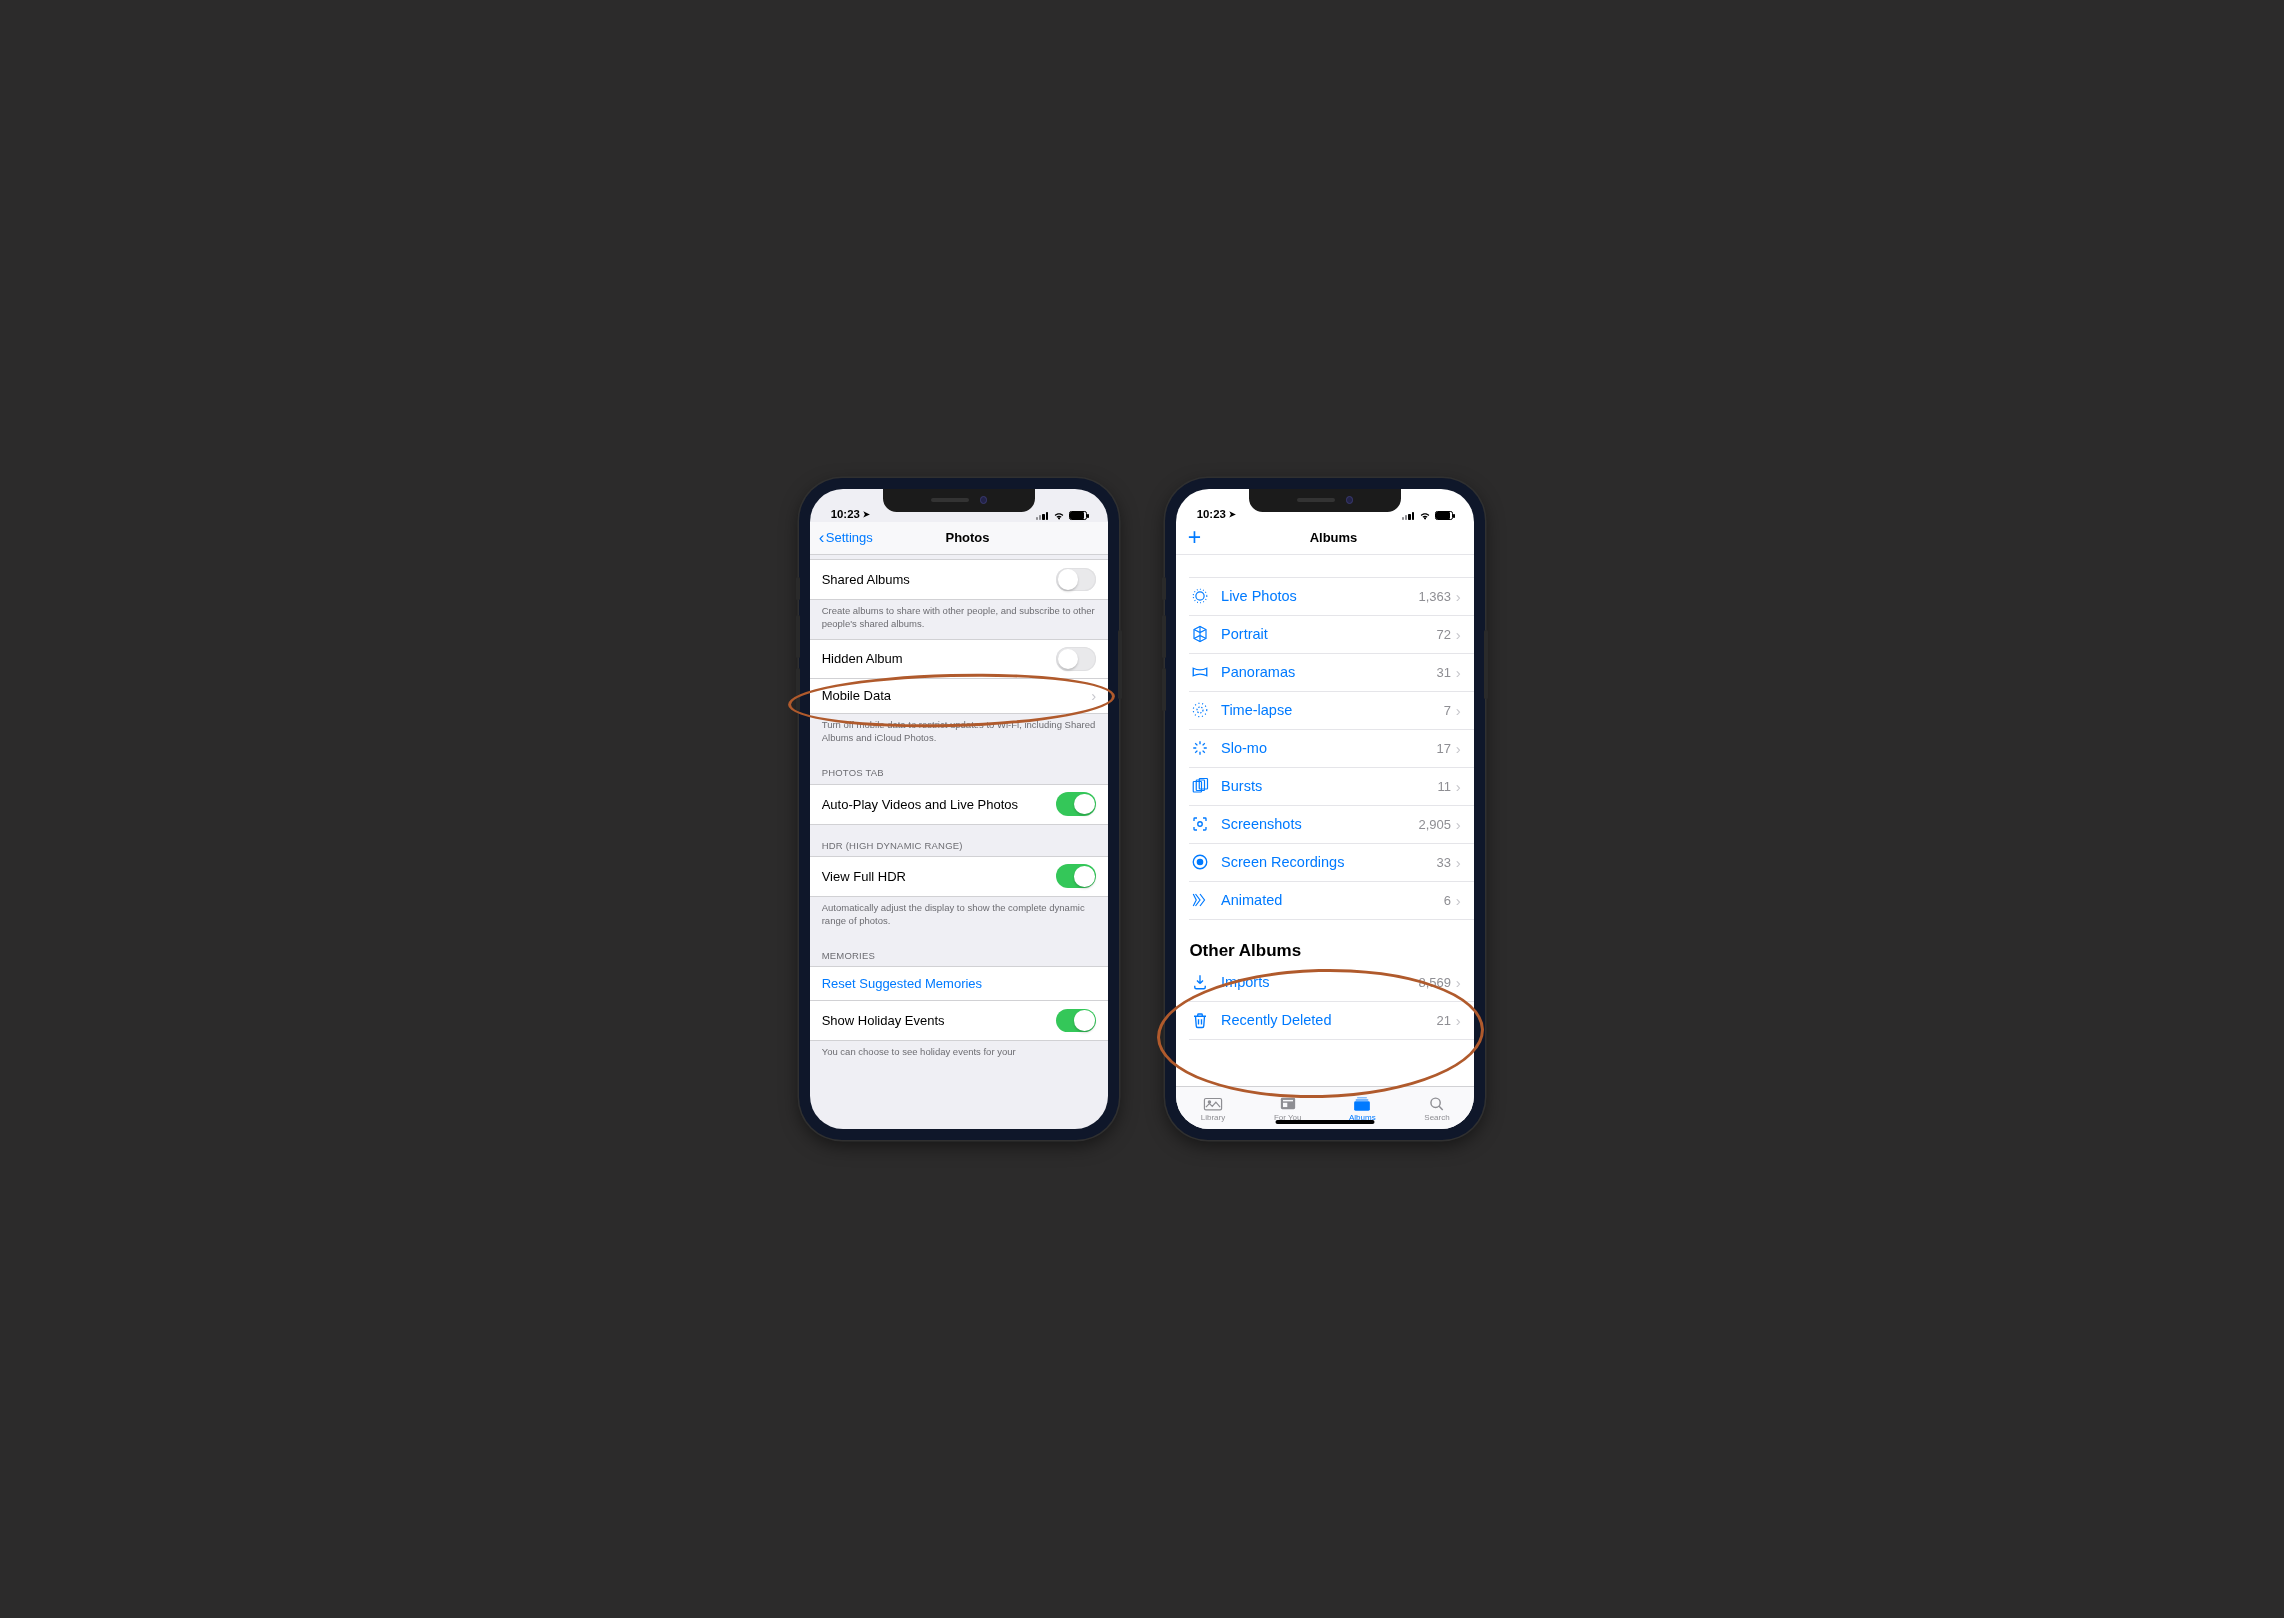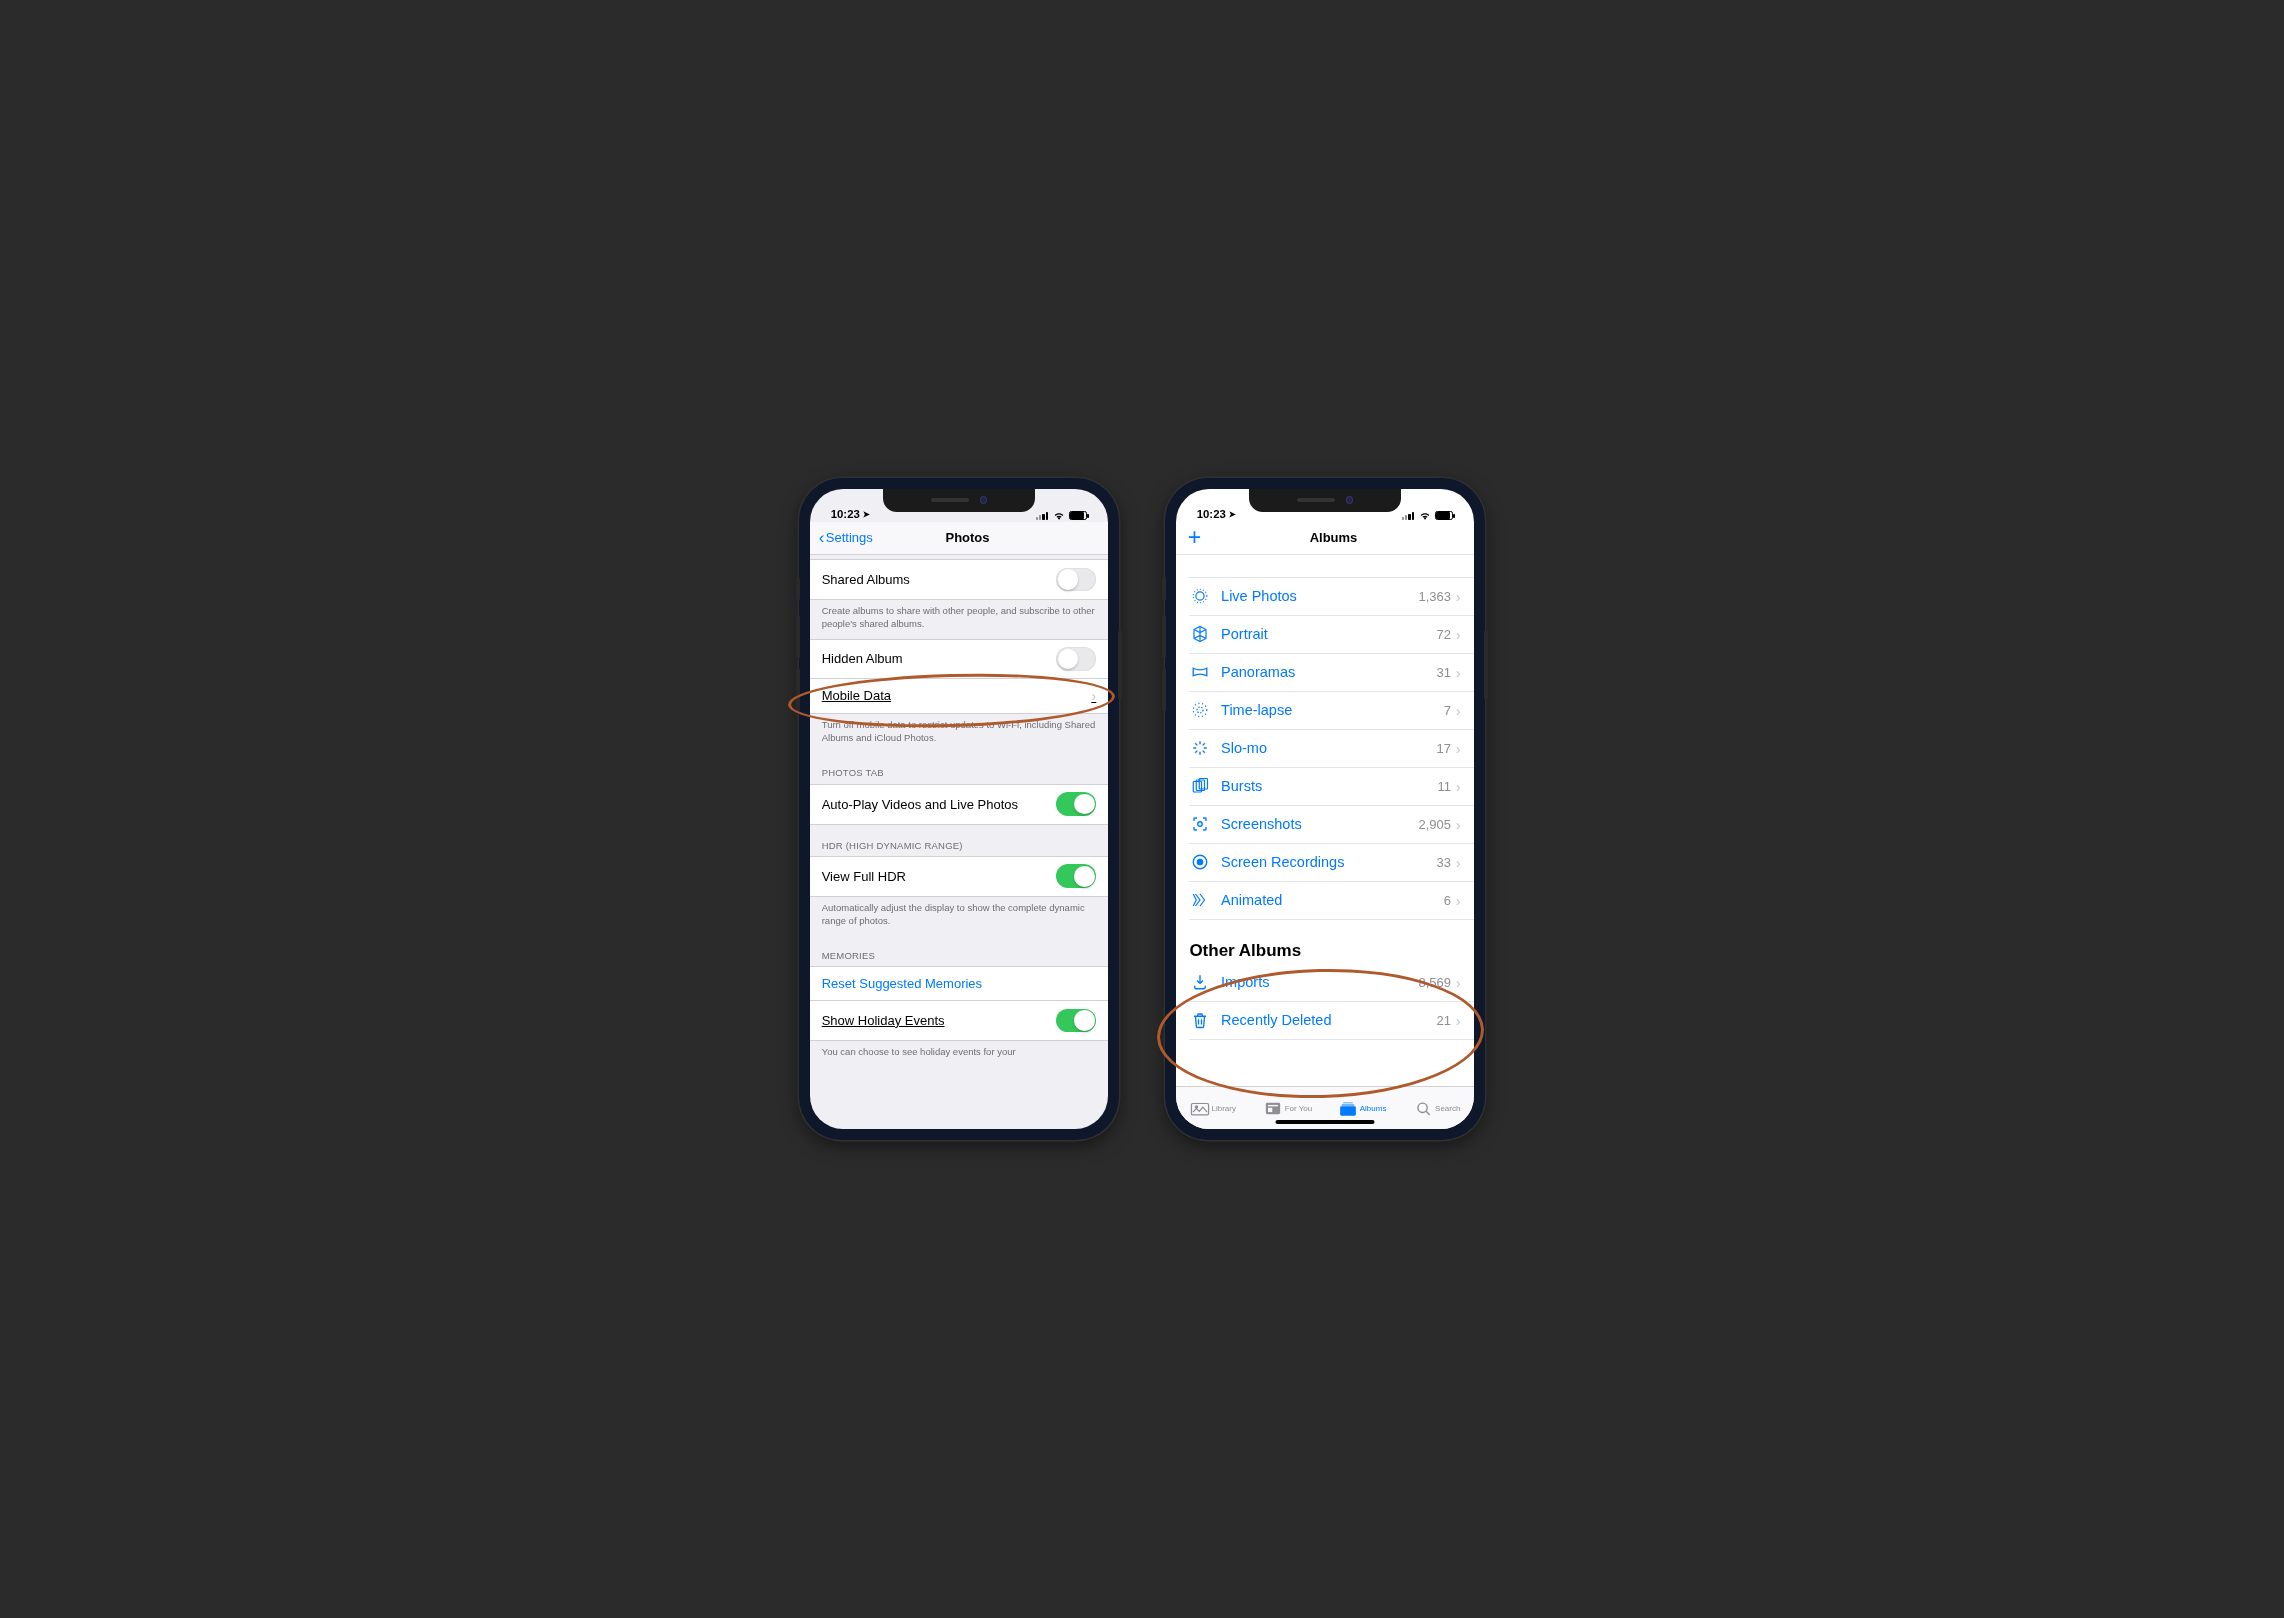--- a/index.html
+++ b/index.html
@@ -104,21 +104,21 @@
   .row {
     background:#fff;
     min-height:35px;
     display:flex; align-items:center;
     padding: 7.6px 12px;
     border-top:0.4px solid #d1d1d4;
     border-bottom:0.4px solid #d1d1d4;
     font-size:13px;
     position: relative;
   }
-  .row + .row { border-top:none; margin-top:-0.4px;text-decoration:underline;}
+  .row + .row { border-top:none; margin-top:-0.4px;}
   .row .label { flex:1; }
   .row .link { color:#007aff; }
   .row .chevron { color:#c7c7cc; font-size:15px; }
 
   .toggle { width:40px; height:23.6px; border-radius:12px; background:#e9e9eb; position:relative; box-shadow: inset 0 0 0 1.1px #e0e0e2;}
   .toggle .knob { position:absolute; width:20.6px; height:20.6px; border-radius:50%; background:#fff; top:1.5px; left:1.5px; box-shadow:0 1.5px 2.3px rgba(0,0,0,0.2);}
   .toggle.on { background:#34c759; box-shadow:none;}
   .toggle.on .knob { left:auto; right:1.5px; }
 
   
@@ -132,21 +132,21 @@
   .album-row .icon { width:21px; text-align:center; margin-right:10.7px; color:#007aff; display:flex; justify-content:center; align-items:center;}
   .album-row .icon svg { width:18px; height:18px; }
   .album-row .title { flex:1; color:#007aff; font-size:14.5px; }
   .album-row .count { color:#8e8e93; font-size:13px; margin-right:4.6px;}
   .album-row .chevron { color:#c7c7cc; font-size:15px;}
   .section-title { font-size:17px; font-weight:700; padding: 21px 13.7px 3px;}
 
   .tab-bar {
     height:43px; display:flex; border-top:0.4px solid #d1d1d4; background:#f9f9fb;
   }
-  .tab { flex:1; display:flex; flex-direction:row; align-items:center; justify-content:center; gap:1.5px; font-size:8px; color:#8e8e93;}
+  .tab { flex:1; display:flex; flex-direction:column; align-items:center; justify-content:center; gap:1.5px; font-size:8px; color:#8e8e93;}
   .tab.active { color:#007aff; }
   .tab svg { width:20px; height:17px; }
 
   .home-indicator { position:absolute; bottom:5.3px; left:50%; transform:translateX(-50%); width:99px; height:3.8px; background:#000; border-radius:2.3px; z-index:40;}
 
   .annot {
     position:absolute;
     border:3.8px solid #b05a2c;
     border-radius:50%;
     pointer-events:none;

